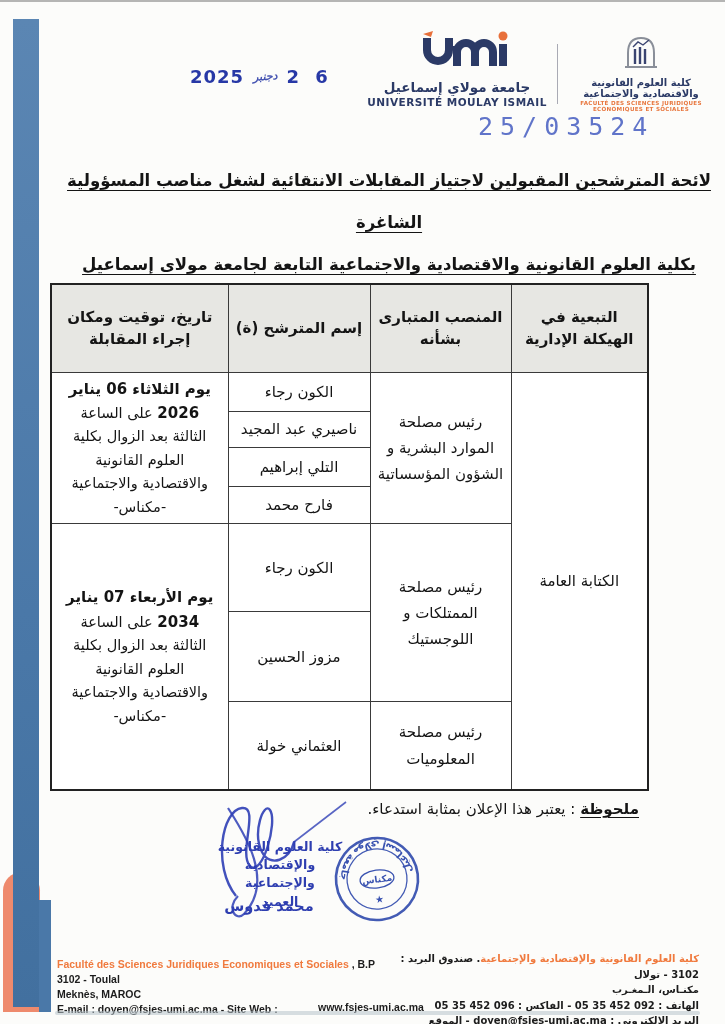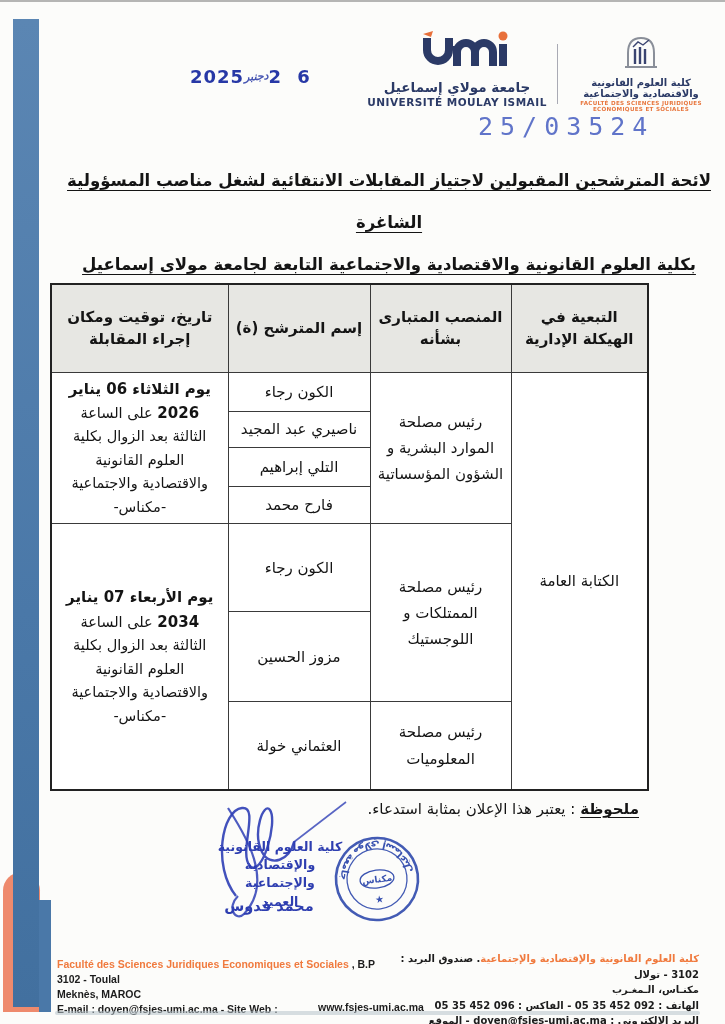--- a/index.html
+++ b/index.html
@@ -8,21 +8,21 @@
   
   .scan-top{position:absolute;left:0;top:0;width:725px;height:2px;background:#8f8f8f;opacity:.65;}
   .scan-bottom{position:absolute;left:55px;top:1011px;width:645px;height:4px;background:#b7c2cb;opacity:.55;border-radius:2px;}
   
   .side-bar{position:absolute;left:13px;top:19px;width:26px;height:988px;
             background:linear-gradient(180deg,#5b86b3,#4a78a8 60%,#42709f);z-index:2;}
   .side-arch{position:absolute;left:3px;top:872px;width:37px;height:140px;background:#ee8a6d;
              border-radius:19px 19px 0 0;z-index:1;}
   .side-arch-leg{position:absolute;left:39px;top:900px;width:12px;height:112px;background:#4a78a8;z-index:1;}
   
-  .date-stamp{position:absolute;left:190px;top:66px;display:flex;align-items:center;
+  .date-stamp{position:absolute;left:190px;top:66px;display:flex;align-items:center;gap:9px;
               color:#2738a6;font-weight:bold;}
   .date-stamp .yr{font-size:18px;letter-spacing:1px;}
   .date-stamp .mo{font-size:11px;font-style:italic;transform:rotate(-4deg);opacity:.85;}
   .date-stamp .dy{font-size:18px;letter-spacing:5px;}
   .umi-logo{position:absolute;left:366px;top:30px;width:182px;text-align:center;}
   .umi-name-ar{font-size:13.5px;font-weight:bold;color:#2b3a66;margin-top:1px;letter-spacing:1px;}
   .umi-name-fr{font-size:10.5px;font-weight:bold;color:#2b3a66;letter-spacing:.5px;margin-top:1px;}
   .hdr-sep{position:absolute;left:557px;top:44px;width:1px;height:60px;background:#a9aab4;}
   .fac-logo{position:absolute;left:563px;top:33px;width:156px;text-align:center;}
   .fac-name-ar{font-size:10px;font-weight:bold;color:#2b3a66;margin-top:2px;}

